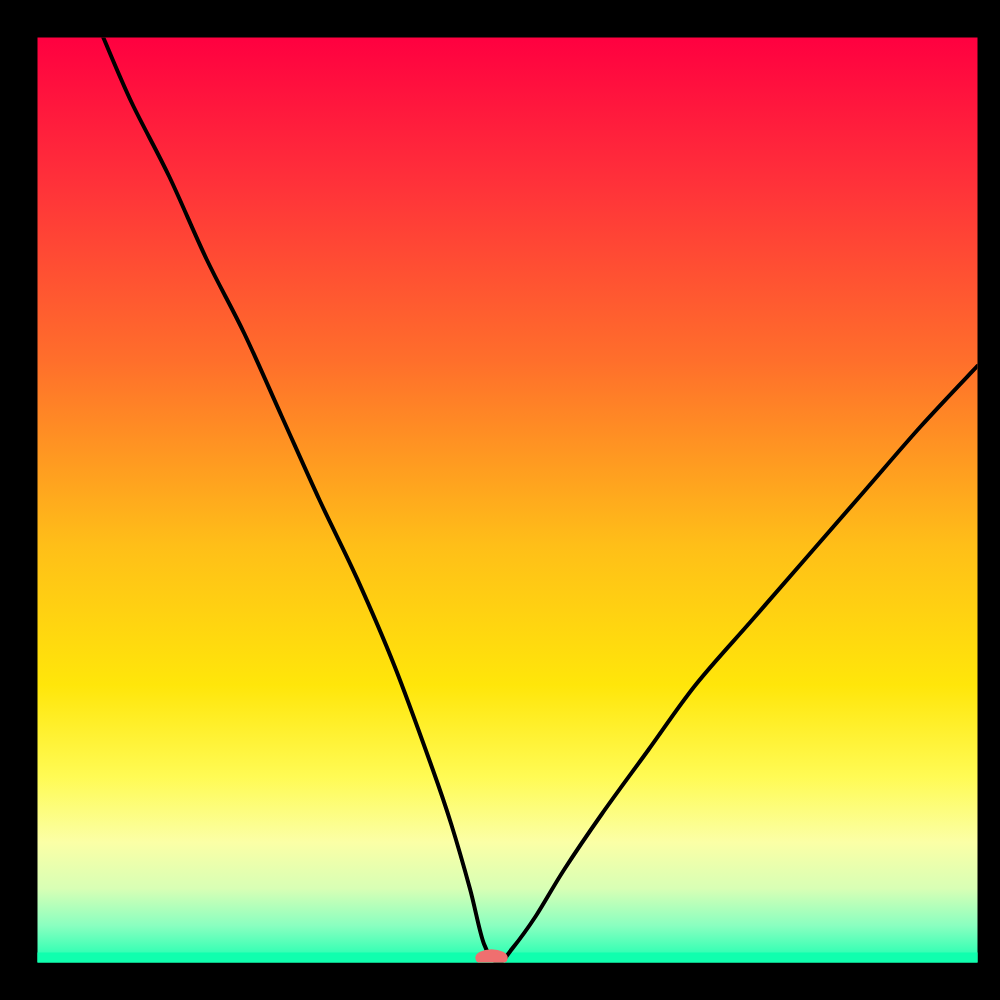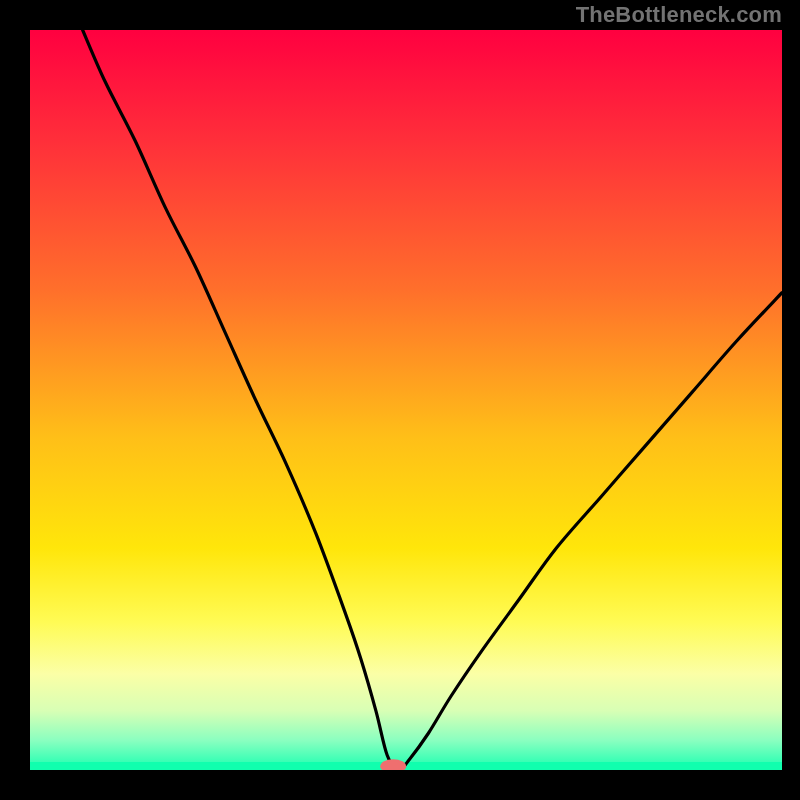--- a/index.html
+++ b/index.html
@@ -40,21 +40,20 @@
     stroke-linejoin: round;
   }
   .bottom-band {
     stroke-width: 0;
   }
 </style>
 </head>
 <body>
 
 <div class="canvas">
-  <div class="attribution">TheBottleneck.com</div>
 
   <svg id="chart-svg" width="800" height="800" viewBox="0 0 800 800">
     <defs>
       <linearGradient id="bg-grad" x1="0" y1="0" x2="0" y2="1">
           <stop offset="0%" stop-color="#ff0040"></stop>
           <stop offset="15%" stop-color="#ff2f3a"></stop>
           <stop offset="35%" stop-color="#ff6f2b"></stop>
           <stop offset="55.00000000000001%" stop-color="#ffbf18"></stop>
           <stop offset="70%" stop-color="#ffe60a"></stop>
           <stop offset="80%" stop-color="#fffb55"></stop>

